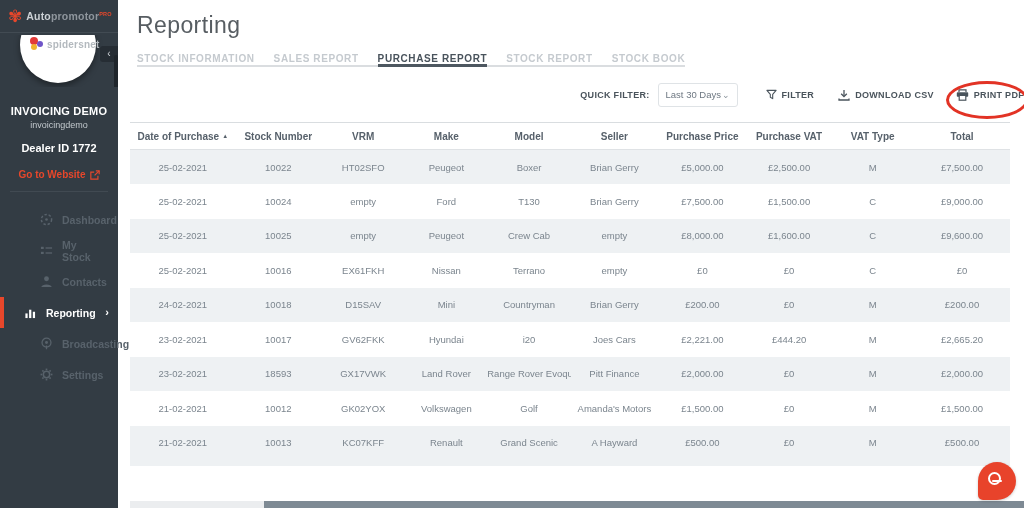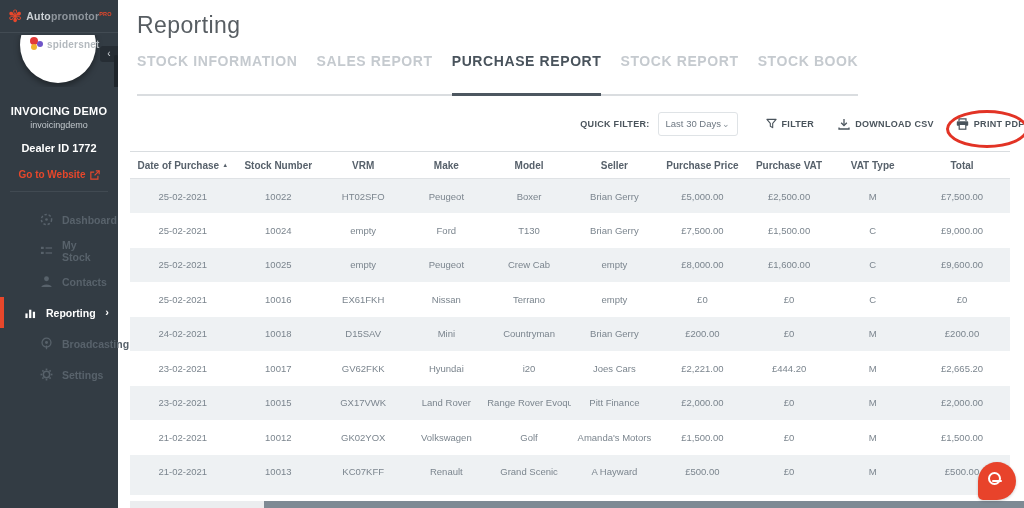--- a/index.html
+++ b/index.html
@@ -43,21 +43,21 @@
               font-size:10.5px; font-weight:bold; cursor:pointer; }
   .nav-item.active { color:#fff; border-left:4px solid var(--accent,#e8472b); padding-left:20px; }
   .nav-icon { width:13px; height:13px; display:inline-flex; }
   .nav-chevron { margin-left:auto; margin-right:9px; font-size:11px; line-height:1; }
 
   
   .main { position:absolute; left:118px; top:0; right:0; bottom:0; background:#fff; }
   h1 { margin:12px 0 0 19px; font-size:23px; line-height:26px; font-weight:400; color:#575d62; letter-spacing:.4px; }
 
   .tabs { display:inline-flex; gap:19px; margin:15px 0 0 19px; border-bottom:2px solid #dadde0; }
-  .tab { font-size:14px; font-weight:bold; letter-spacing:.6px; color:#c5cacf; padding-bottom:24px; cursor:pointer; white-space:nowrap; }
+  .tab { font-size:10px; font-weight:bold; letter-spacing:.6px; color:#c5cacf; padding-bottom:0; cursor:pointer; white-space:nowrap; }
   .tab.active { color:#49535c; border-bottom:3px solid #4d5760; margin-bottom:-2px; }
 
   .toolbar { display:flex; align-items:center; justify-content:flex-end; margin:15px 0 0 0; height:25px; color:#4a545c; }
   .qf-label { font-size:9px; font-weight:bold; letter-spacing:.3px; }
   .qf-select { margin-left:8px; width:80px; height:24px; border:1px solid #dfe3e6; border-radius:3px; background:#fff;
                display:flex; align-items:center; justify-content:space-between; padding:0 7px; font-size:9.5px; color:#6e7882; cursor:pointer; }
   .qf-chev { color:#8a939b; font-size:9px; }
   .tool-btn { display:flex; align-items:center; gap:5px; font-size:9px; font-weight:bold; letter-spacing:.3px;
               color:#4a545c; cursor:pointer; background:none; border:none; font-family:inherit; }
   .tb-filter { margin-left:28px; }
@@ -338,21 +338,21 @@
             <td>Hyundai</td>
             <td>i20</td>
             <td>Joes Cars</td>
             <td>£2,221.00</td>
             <td>£444.20</td>
             <td>M</td>
             <td>£2,665.20</td>
           </tr>
           <tr>
             <td>23-02-2021</td>
-            <td>10015</td>
+            <td>18593</td>
             <td>GX17VWK</td>
             <td>Land Rover</td>
             <td>Range Rover Evoque</td>
             <td>Pitt Finance</td>
             <td>£2,000.00</td>
             <td>£0</td>
             <td>M</td>
             <td>£2,000.00</td>
           </tr>
           <tr>

